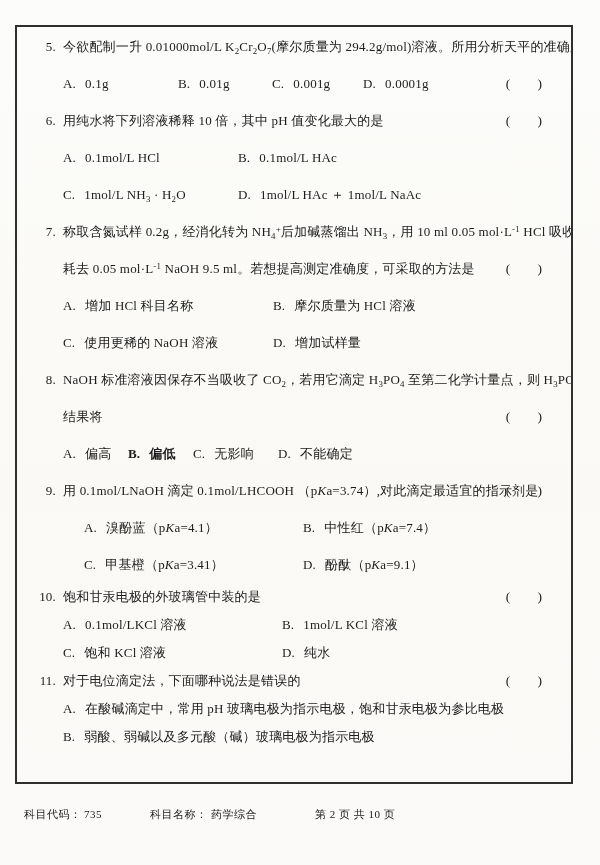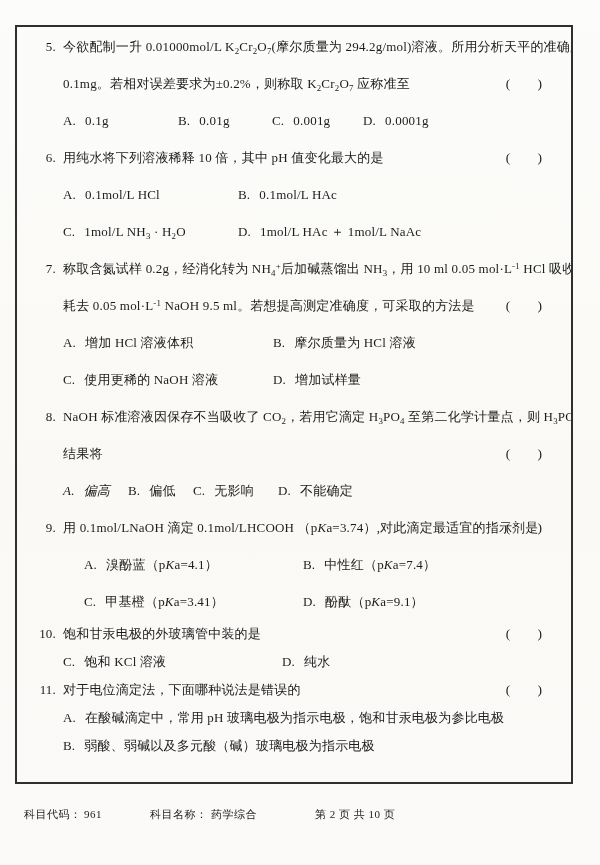--- a/index.html
+++ b/index.html
@@ -48,22 +48,22 @@
     letter-spacing:1px;
   }
   .opt-cell{display:inline-block;vertical-align:top;}
   .opt-label{margin-right:9px;}
   
   .q5 .opt-cell:nth-child(1){width:115px;}
   .q5 .opt-cell:nth-child(2){width:94px;}
   .q5 .opt-cell:nth-child(3){width:91px;}
   .q6 .opt-cell:first-child{width:175px;}
   .q7 .opt-cell:first-child{width:210px;}
-  .q8 .opt-cell:nth-child(1){width:65px;font-style:italic;}
-  .q8 .opt-cell:nth-child(2){width:65px;}
+  .q8 .opt-cell:nth-child(1){width:65px;}
+  .q8 .opt-cell:nth-child(2){width:65px;font-weight:bold;}
   .q8 .opt-cell:nth-child(3){width:85px;}
   .q9 .opt-cell:first-child{width:219px;margin-left:21px;}
   .q10 .opt-cell:first-child{width:219px;}
   sub{font-size:0.68em;position:relative;top:3px;vertical-align:baseline;line-height:0;}
   sup{font-size:0.68em;position:relative;top:-4px;vertical-align:baseline;line-height:0;}
   i{font-style:italic;}
   .footer{
     position:absolute;
     left:0;top:801px;width:600px;height:26px;
     font-size:11px;line-height:26px;
@@ -77,55 +77,56 @@
   .f-page{left:315px;}
 </style>
 </head>
 <body>
 
 <div class="page">
   <div class="qbox">
     <div>
         <div class="question q5">
           <div class="line stem-first"><span class="qnum">5.</span><span class="stem-text">今欲配制一升 0.01000mol/L K<sub>2</sub>Cr<sub>2</sub>O<sub>7</sub>(摩尔质量为 294.2g/mol)溶液。所用分析天平的准确度为±</span></div>
-          <div class="line stem-cont"><span class="stem-text">0.1mg。若相对误差要求为±0.2%，则称取 K<sub>2</sub>Cr<sub>2</sub>O<sub>7</sub> 应称准至</span><span class="bracket">(      )</span></div>
+          <div class="line stem-cont"><span class="bracket">(      )</span></div>
           <div class="line opt-row"><span class="opt-cell"><span class="opt-label">A.</span><span class="opt-text">0.1g</span></span><span class="opt-cell"><span class="opt-label">B.</span><span class="opt-text">0.01g</span></span><span class="opt-cell"><span class="opt-label">C.</span><span class="opt-text">0.001g</span></span><span class="opt-cell"><span class="opt-label">D.</span><span class="opt-text">0.0001g</span></span></div>
         </div>
         <div class="question q6">
           <div class="line stem-first"><span class="qnum">6.</span><span class="stem-text">用纯水将下列溶液稀释 10 倍，其中 pH 值变化最大的是</span><span class="bracket">(      )</span></div>
           <div class="line opt-row"><span class="opt-cell"><span class="opt-label">A.</span><span class="opt-text">0.1mol/L HCl</span></span><span class="opt-cell"><span class="opt-label">B.</span><span class="opt-text">0.1mol/L HAc</span></span></div>
           <div class="line opt-row"><span class="opt-cell"><span class="opt-label">C.</span><span class="opt-text">1mol/L NH<sub>3</sub> · H<sub>2</sub>O</span></span><span class="opt-cell"><span class="opt-label">D.</span><span class="opt-text">1mol/L HAc ＋  1mol/L  NaAc</span></span></div>
         </div>
         <div class="question q7">
           <div class="line stem-first"><span class="qnum">7.</span><span class="stem-text">称取含氮试样 0.2g，经消化转为 NH<sub>4</sub><sup>+</sup>后加碱蒸馏出 NH<sub>3</sub>，用 10 ml 0.05 mol·L<sup>-1</sup> HCl 吸收，回滴时</span></div>
           <div class="line stem-cont"><span class="stem-text">耗去 0.05 mol·L<sup>-1</sup> NaOH 9.5 ml。若想提高测定准确度，可采取的方法是</span><span class="bracket">(      )</span></div>
-          <div class="line opt-row"><span class="opt-cell"><span class="opt-label">A.</span><span class="opt-text">增加 HCl 溶液体积</span></span><span class="opt-cell"><span class="opt-label">B.</span><span class="opt-text">摩尔质量为 HCl 溶液</span></span></div>
+          <div class="line opt-row"><span class="opt-cell"><span class="opt-label">A.</span><span class="opt-text">增加 HCl 科目名称</span></span><span class="opt-cell"><span class="opt-label">B.</span><span class="opt-text">摩尔质量为 HCl 溶液</span></span></div>
           <div class="line opt-row"><span class="opt-cell"><span class="opt-label">C.</span><span class="opt-text">使用更稀的 NaOH 溶液</span></span><span class="opt-cell"><span class="opt-label">D.</span><span class="opt-text">增加试样量</span></span></div>
         </div>
         <div class="question q8">
           <div class="line stem-first"><span class="qnum">8.</span><span class="stem-text">NaOH 标准溶液因保存不当吸收了 CO<sub>2</sub>，若用它滴定 H<sub>3</sub>PO<sub>4</sub> 至第二化学计量点，则 H<sub>3</sub>PO 的分析</span></div>
           <div class="line stem-cont"><span class="stem-text">结果将</span><span class="bracket">(      )</span></div>
           <div class="line opt-row"><span class="opt-cell"><span class="opt-label">A.</span><span class="opt-text">偏高</span></span><span class="opt-cell"><span class="opt-label">B.</span><span class="opt-text">偏低</span></span><span class="opt-cell"><span class="opt-label">C.</span><span class="opt-text">无影响</span></span><span class="opt-cell"><span class="opt-label">D.</span><span class="opt-text">不能确定</span></span></div>
         </div>
         <div class="question q9">
           <div class="line stem-first"><span class="qnum">9.</span><span class="stem-text">用 0.1mol/LNaOH 滴定 0.1mol/LHCOOH （p<i>K</i>a=3.74）,对此滴定最适宜的指示剂是</span><span class="bracket">(      )</span></div>
           <div class="line opt-row"><span class="opt-cell"><span class="opt-label">A.</span><span class="opt-text">溴酚蓝（p<i>K</i>a=4.1）</span></span><span class="opt-cell"><span class="opt-label">B.</span><span class="opt-text">中性红（p<i>K</i>a=7.4）</span></span></div>
           <div class="line opt-row"><span class="opt-cell"><span class="opt-label">C.</span><span class="opt-text">甲基橙（p<i>K</i>a=3.41）</span></span><span class="opt-cell"><span class="opt-label">D.</span><span class="opt-text">酚酞（p<i>K</i>a=9.1）</span></span></div>
         </div>
         <div class="question q10">
           <div class="line stem-first"><span class="qnum">10.</span><span class="stem-text">饱和甘汞电极的外玻璃管中装的是</span><span class="bracket">(      )</span></div>
+          <div class="line opt-row"><span class="opt-cell"><span class="opt-label">A.</span><span class="opt-text">0.1mol/LKCl 溶液</span></span><span class="opt-cell"><span class="opt-label">B.</span><span class="opt-text">1mol/L KCl 溶液</span></span></div>
           <div class="line opt-row"><span class="opt-cell"><span class="opt-label">C.</span><span class="opt-text">饱和 KCl 溶液</span></span><span class="opt-cell"><span class="opt-label">D.</span><span class="opt-text">纯水</span></span></div>
         </div>
         <div class="question q11">
           <div class="line stem-first"><span class="qnum">11.</span><span class="stem-text">对于电位滴定法，下面哪种说法是错误的</span><span class="bracket">(      )</span></div>
           <div class="line opt-row"><span class="opt-cell"><span class="opt-label">A.</span><span class="opt-text">在酸碱滴定中，常用 pH 玻璃电极为指示电极，饱和甘汞电极为参比电极</span></span></div>
           <div class="line opt-row"><span class="opt-cell"><span class="opt-label">B.</span><span class="opt-text">弱酸、弱碱以及多元酸（碱）玻璃电极为指示电极</span></span></div>
         </div>
       </div>
   </div>
   <div class="footer">
     <span class="f-code-label">科目代码：</span>
-    <span class="f-code">961</span>
+    <span class="f-code">735</span>
     <span class="f-name-label">科目名称：</span>
     <span class="f-name">药学综合</span>
     <span class="f-page">第 2 页 共 10 页</span>
   </div>
 </div>
 
 </body></html>

